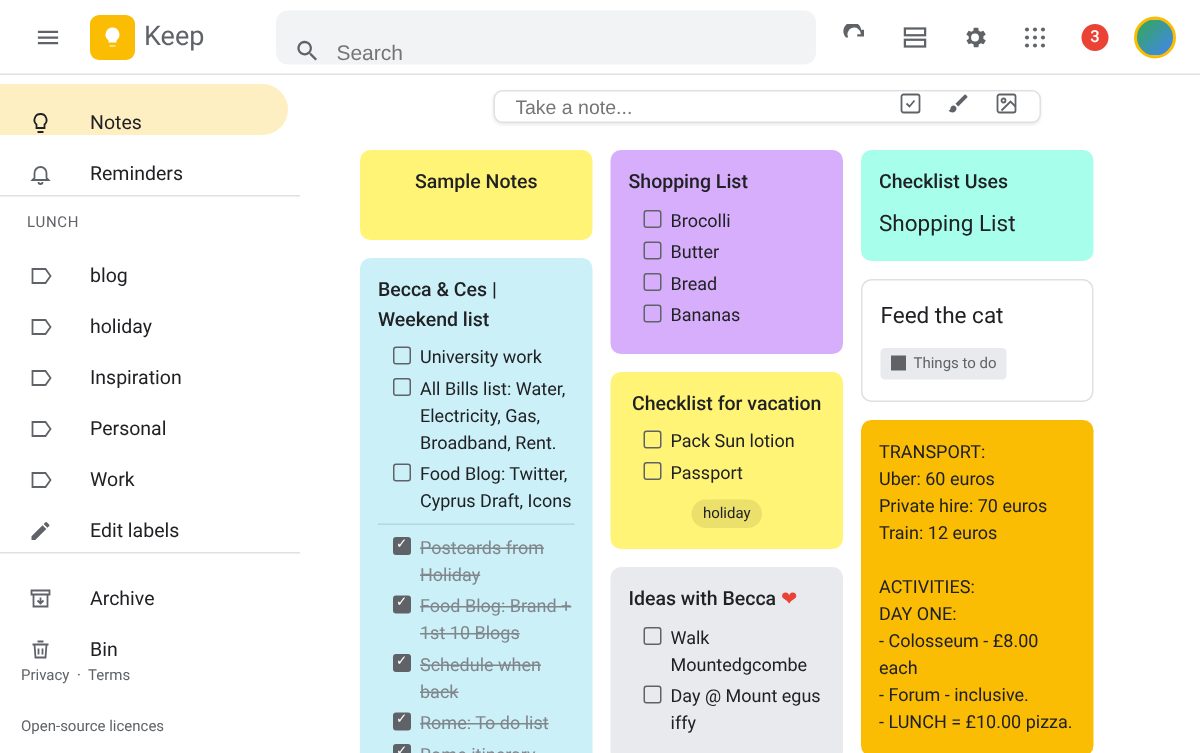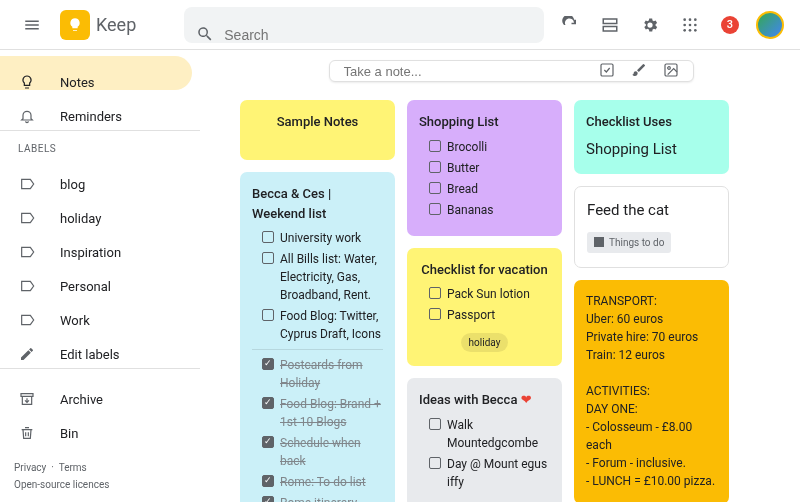--- a/index.html
+++ b/index.html
@@ -23,21 +23,21 @@
   
   
   .sidebar { width: 200px; padding-top: 6px; display: flex; flex-direction: column; font-size: 13px; color: #202124; overflow-y: auto; }
   .side-item { height: 34px; display: flex; align-items: flex-end; gap: 24px; padding-left: 18px; border-radius: 0 25px 25px 0; margin-right: 8px; cursor: pointer; }
   .side-item.active { background: #feefc3; }
   .side-icon { width: 18px; display: flex; justify-content: center; color: #5f6368; }
   .side-sep { height: 1px; background: #e0e0e0; margin: 6px 0 4px 0; }
   .side-head { font-size: 10px; color: #5f6368; letter-spacing: 0.5px; padding: 8px 0 4px 18px; }
   .footer-links { margin-top: auto; padding: 0 0 12px 14px; font-size: 10px; color: #5f6368; }
   .footer-links span { cursor: pointer; }
-  .footer-line2 { margin-top: 6px; }
+  .footer-line2 { margin-top: 23px; }
 
   
   .main { flex: 1; padding: 10px 18px 0 40px; overflow-y: auto; }
   .take-note { width: 365px; height: 22px; border: 1px solid #e0e0e0; border-radius: 6px; box-shadow: 0 1px 2px rgba(0,0,0,0.08); display: flex; align-items: center; padding: 0 14px; margin: 0 auto 18px auto; background: #fff; }
   .take-note-input { flex: 1; border: none; outline: none; font-size: 13px; color: #5f6368; }
   .tn-icons { display: flex; gap: 16px; color: #5f6368; }
 
   .notes-grid { display: flex; gap: 12px; }
   .col { width: 155px; display: flex; flex-direction: column; gap: 12px; }
   .note { border-radius: 7px; padding: 12px 12px 14px 12px; font-size: 12px; line-height: 1.5; }
@@ -138,21 +138,21 @@
     </div>
     <div class="side-item">
       <span class="side-icon">
           <svg width="16" height="16" viewBox="0 0 24 24" fill="none" stroke="#5f6368" stroke-width="1.8">
             <path d="M18 16v-5a6 6 0 10-12 0v5l-2 2h16zM10 20a2 2 0 004 0"></path>
           </svg>
         </span>
       <span>Reminders</span>
     </div>
     <div class="side-sep"></div>
-    <div class="side-head">LABELS</div>
+    <div class="side-head">LUNCH</div>
     <div id="labels-container">
         <div class="side-item">
           <span class="side-icon">
             <svg width="16" height="16" viewBox="0 0 24 24" fill="none" stroke="#5f6368" stroke-width="1.8">
               <path d="M17 5H4v14h13l5-7z"></path>
             </svg>
           </span>
           <span>blog</span>
         </div>
         <div class="side-item">

